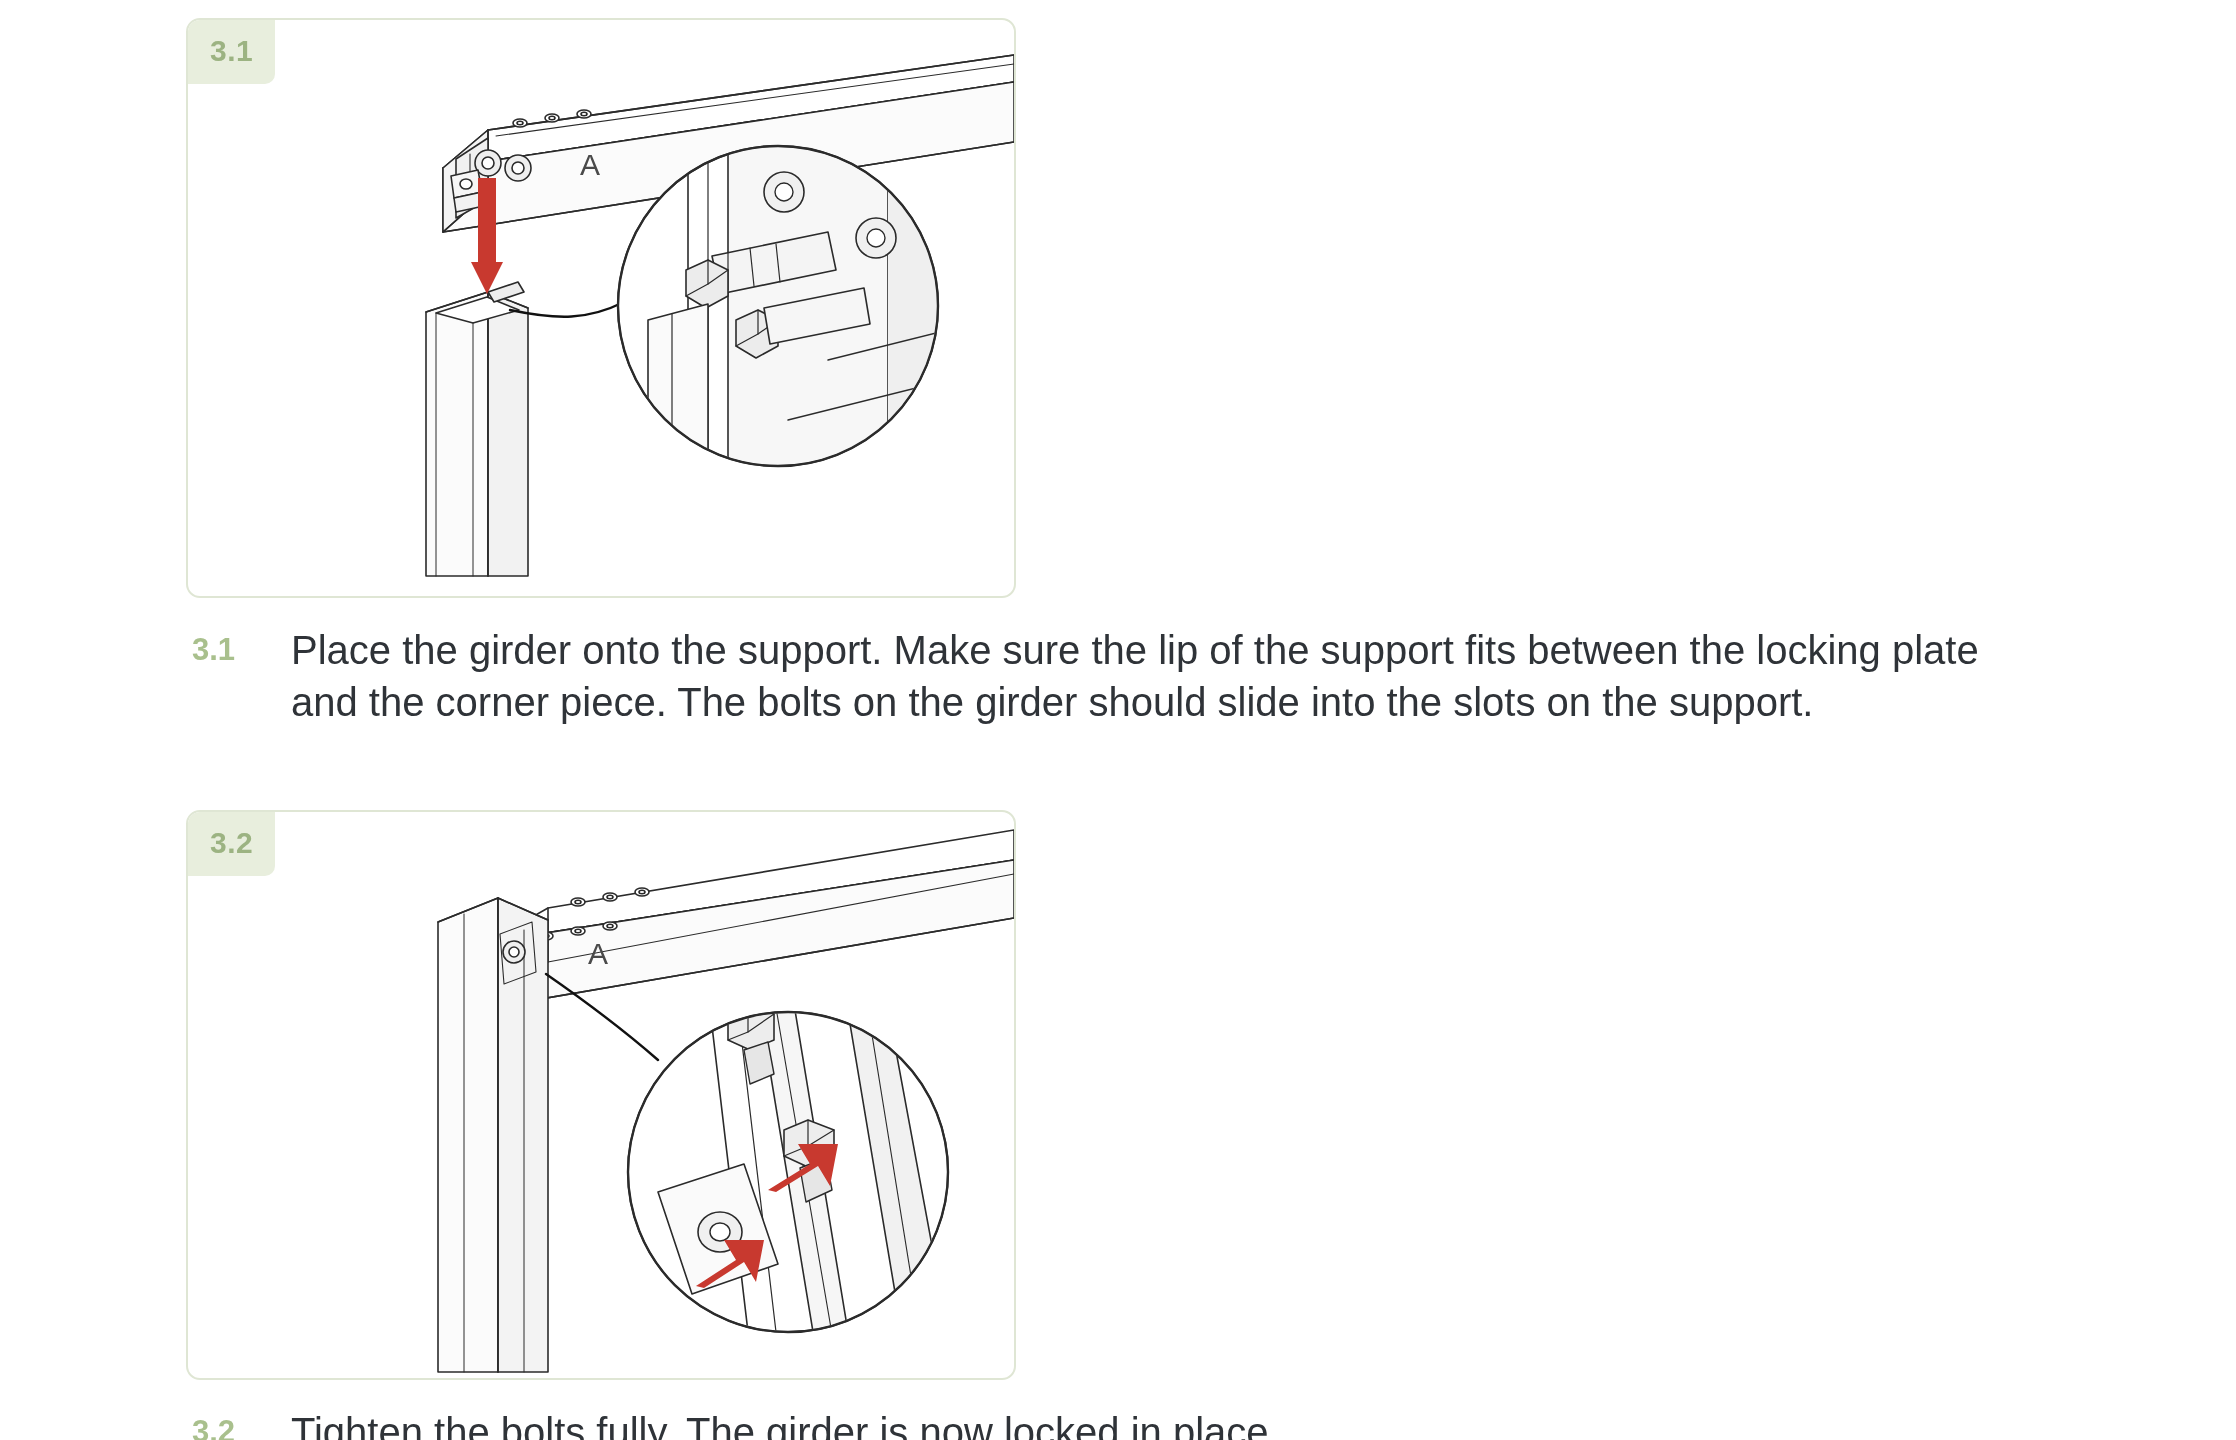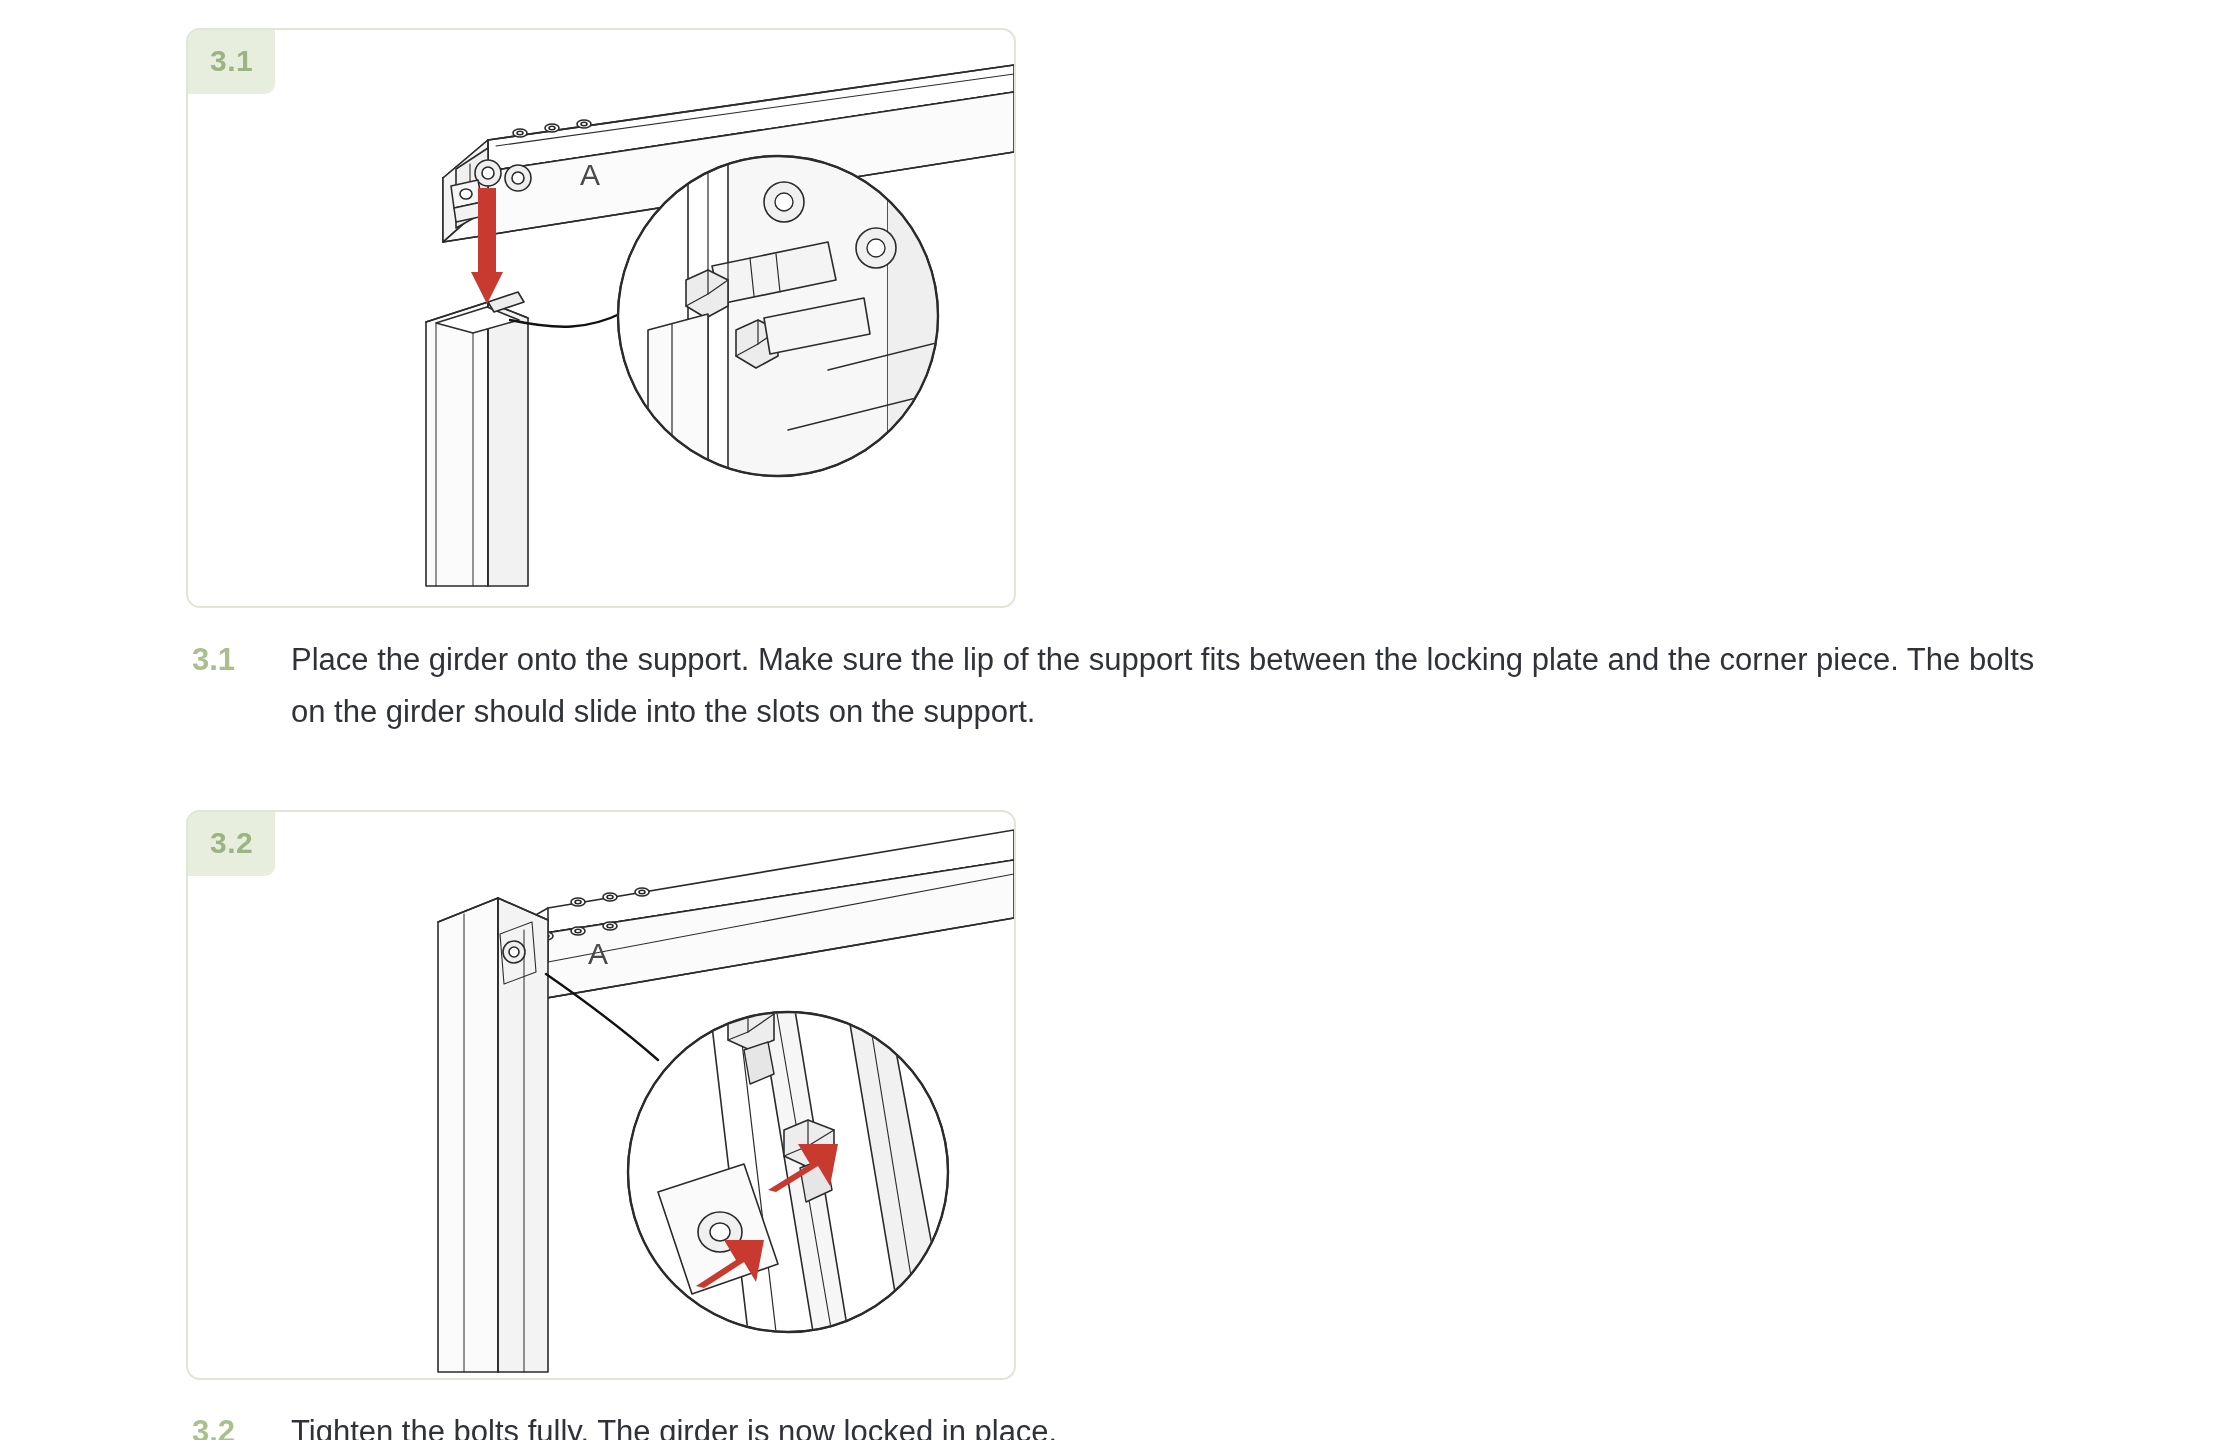--- a/index.html
+++ b/index.html
@@ -68,31 +68,31 @@
     font-weight: bold;
     font-size: 31px;
     line-height: 52px;
     padding-left: 6px;
     box-sizing: border-box;
   }
 
   .caption-text {
     flex: 1;
     color: #2f3338;
-    font-size: 31px;
+    font-size: 40px;
     line-height: 52px;
     max-width: 1760px;
   }
 </style>
 </head>
 <body>
 
 <div class="page">
 
-  <div class="step-block" style="top:28px;">
+  <div class="step-block" style="top:18px;">
 
     <div class="figure" style="height:580px;">
       <div class="figure-badge">3.1</div>
 
       <svg width="826" height="576" viewBox="0 0 826 576">
         <g fill="none" stroke="#2b2b2b" stroke-width="1.6" stroke-linejoin="round" stroke-linecap="round">
 
           <path d="M255,148 L300,110 L826,35 L826,62 Z" fill="#ffffff"></path>
 
           <path d="M300,110 L826,35"></path>

